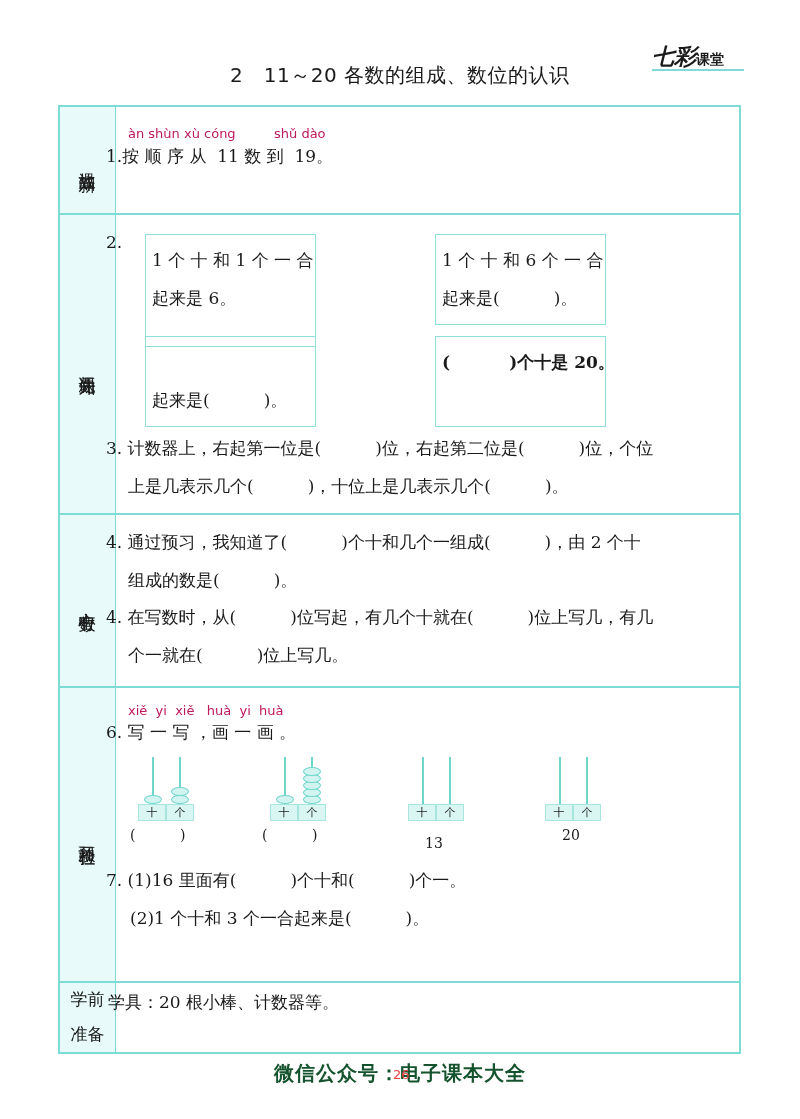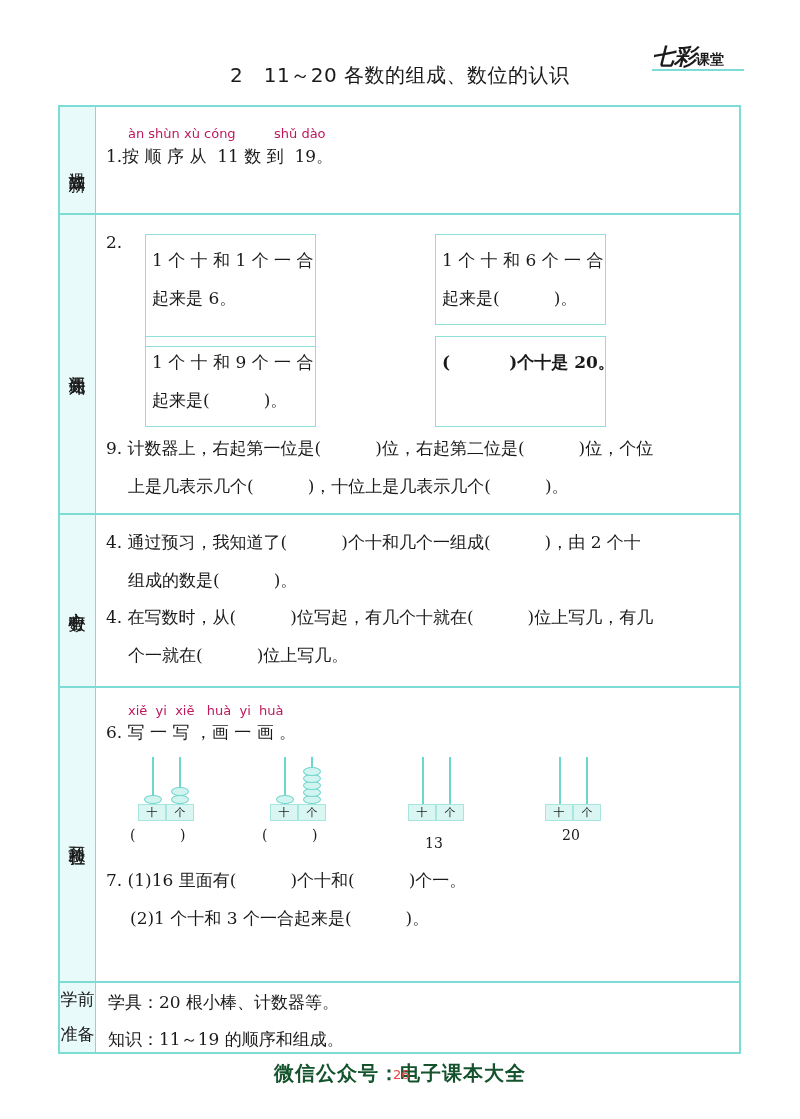--- a/index.html
+++ b/index.html
@@ -7,21 +7,21 @@
          font-family:"DejaVu Serif","Liberation Serif",serif; color:#1a1a1a; }
   .abs { position:absolute; }
   .title { left:230px; top:62px; font-family:"DejaVu Sans","Liberation Sans",sans-serif;
            font-size:20px; letter-spacing:0.5px; white-space:pre; }
   .brand { left:652px; top:42px; width:92px; height:28px; }
   .brand-main { font-family:"DejaVu Serif",serif; font-size:22px; font-weight:bold; font-style:italic; }
   .brand-sub { font-family:"DejaVu Sans",sans-serif; font-size:14px; font-weight:bold; }
   .brand-line { position:absolute; left:0; top:27px; width:92px; height:2px; background:#7ddcd6; }
 
   .sheet { left:58px; top:105px; width:683px; height:949px; border:2px solid #7ddcd6; box-sizing:border-box; }
-  .side { position:absolute; left:0; width:36px; background:#e8fbfa; border-right:1.5px solid #7ddcd6; box-sizing:border-box;
+  .side { position:absolute; left:0; width:56px; background:#e8fbfa; border-right:1.5px solid #7ddcd6; box-sizing:border-box;
           display:flex; align-items:center; justify-content:center; }
   .side-label { writing-mode:vertical-rl; text-orientation:upright; font-size:17px; letter-spacing:1px; line-height:18px;
                 font-family:"DejaVu Serif",serif; }
   .rowline { position:absolute; left:0; width:679px; height:2px; background:#7ddcd6; }
 
   .q { position:absolute; font-size:17px; white-space:pre; line-height:22px; }
   .py { position:absolute; font-family:"DejaVu Sans","Liberation Sans",sans-serif; font-size:13px; white-space:pre; color:#be185d; }
   .box { position:absolute; border:1.5px solid #8fe0da; box-sizing:border-box; }
   .box .l { position:absolute; left:6px; font-size:17px; white-space:pre; }
 
@@ -77,28 +77,27 @@
   <div class="q" style="left:46px;top:124px;">2.</div>
   <div class="box" style="left:85px;top:127px;width:171px;height:113px;">
     <span class="l" style="top:14px;">1 个 十 和 1 个 一 合</span>
     <span class="l" style="top:52px;">起来是 6。</span>
   </div>
   <div class="box" style="left:375px;top:127px;width:171px;height:91px;">
     <span class="l" style="top:14px;">1 个 十 和 6 个 一 合</span>
     <span class="l" style="top:52px;">起来是(          )。</span>
   </div>
   <div class="box" style="left:85px;top:229px;width:171px;height:91px;">
-    <span class="l" style="top:14px;">1 个 十 和 9 个 一 合</span>
     <span class="l" style="top:52px;">起来是(          )。</span>
   </div>
   <div class="box" style="left:375px;top:229px;width:171px;height:91px;">
     <span class="l" style="top:14px;font-weight:bold;">(          )个十是 20。</span>
   </div>
 
-  <div class="q" style="left:46px;top:330px;">9. 计数器上，右起第一位是(          )位，右起第二位是(          )位，个位</div>
+  <div class="q" style="left:46px;top:330px;">3. 计数器上，右起第一位是(          )位，右起第二位是(          )位，个位</div>
   <div class="q" style="left:68px;top:368px;">上是几表示几个(          )，十位上是几表示几个(          )。</div>
 
   <div class="q" style="left:46px;top:424px;">4. 通过预习，我知道了(          )个十和几个一组成(          )，由 2 个十</div>
   <div class="q" style="left:68px;top:462px;">组成的数是(          )。</div>
   <div class="q" style="left:46px;top:499px;">4. 在写数时，从(          )位写起，有几个十就在(          )位上写几，有几</div>
   <div class="q" style="left:68px;top:537px;">个一就在(          )位上写几。</div>
 
   <div class="py" style="left:68px;top:596px;">xiě  yi  xiě   huà  yi  huà</div>
   <div class="q" style="left:46px;top:614px;">6. 写 一 写 ，画 一 画 。</div>
 
@@ -140,19 +139,18 @@
     <div class="rod" style="left:49px;height:48px;"></div>
     <div class="base" style="left:8px;width:28px;">十</div>
     <div class="base" style="left:36px;width:28px;">个</div>
     <div class="ab-caption" style="left:25px;">20</div>
   </div>
 
   <div class="q" style="left:46px;top:762px;">7. (1)16 里面有(          )个十和(          )个一。</div>
   <div class="q" style="left:70px;top:800px;">(2)1 个十和 3 个一合起来是(          )。</div>
 
   <div class="q" style="left:48px;top:884px;">学具：20 根小棒、计数器等。</div>
-  <div class="q" style="left:48px;top:921px;">知识：11～19 的顺序和组成。</div>
 </div>
 
 <div class="abs foot">
   <span class="foot-wm">微信公众号：电子课本大全</span>
 </div>
 <div class="foot-page">26</div>
 
 </body></html>

